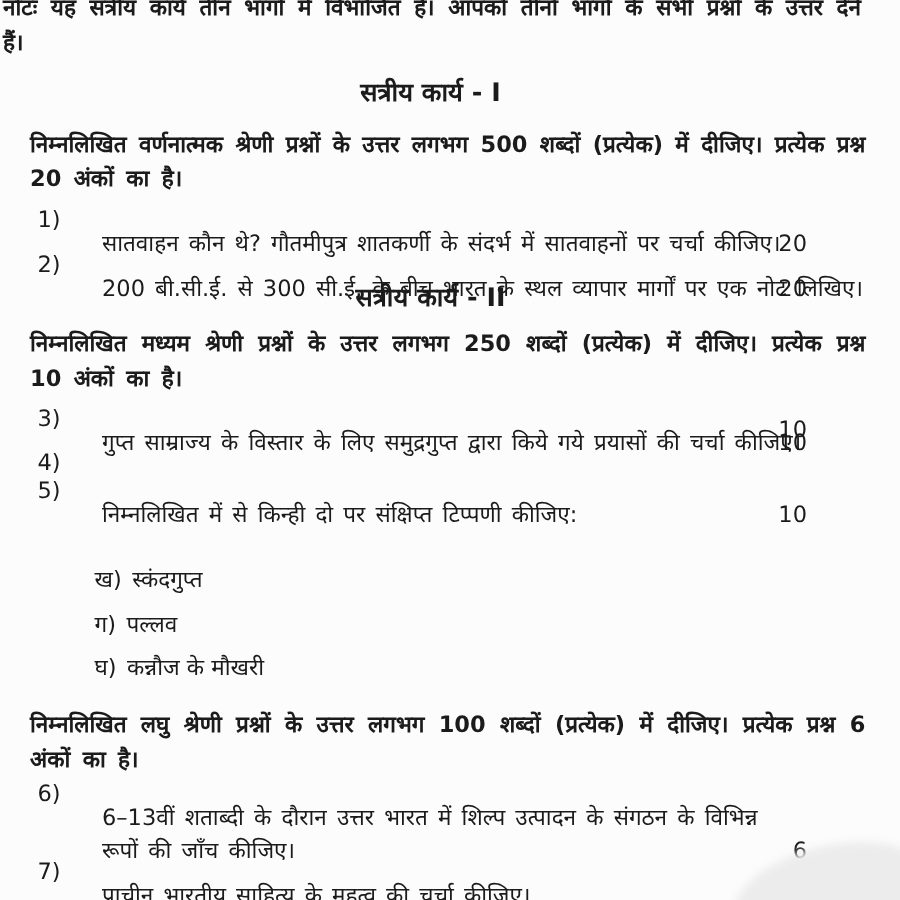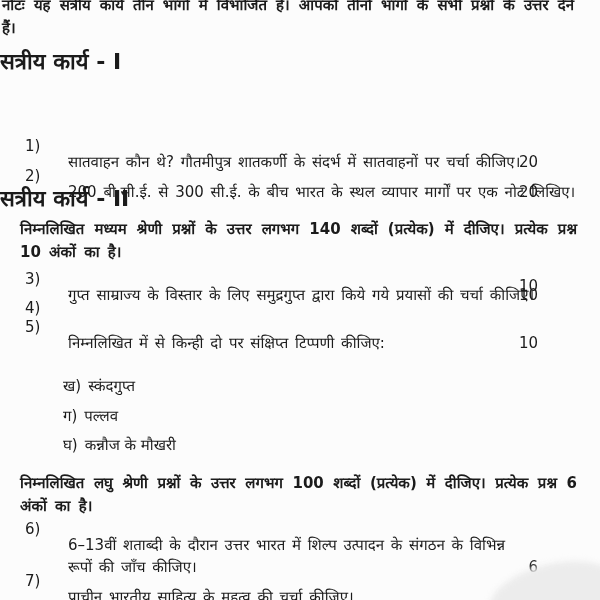--- a/index.html
+++ b/index.html
@@ -26,23 +26,23 @@
     font-size: 15px;
     line-height: 23px;
     text-align: justify;
     word-spacing: 3px;
   }
   .sec-title {
     position: absolute;
     left: 0;
     width: 574px;
     margin: 0;
-    text-align: left;
+    text-align: center;
     font-weight: 700;
-    font-size: 22px;
+    font-size: 17px;
     line-height: 20px;
   }
   .instr {
     position: absolute;
     left: 20px;
     width: 557px;
     margin: 0;
     font-weight: 700;
     font-size: 15px;
     line-height: 23px;
@@ -98,35 +98,36 @@
   }
 </style>
 </head>
 <body>
 
 <div class="page">
 
   <p class="note">नोटः यह सत्रीय कार्य तीन भागों में विभाजित है। आपको तीनों भागों के सभी प्रश्नों के उत्तर देने हैं।</p>
 
   <h2 class="sec-title" style="top:52px">सत्रीय कार्य - I</h2>
+  <p class="instr" style="top:85px">निम्नलिखित वर्णनात्मक श्रेणी प्रश्नों के उत्तर लगभग 500 शब्दों (प्रत्येक) में दीजिए। प्रत्येक प्रश्न 20 अंकों का है।</p>
 
   <div class="q one" style="top:135px">
     <span class="qno">1)</span>
     <div class="qtext">सातवाहन कौन थे? गौतमीपुत्र शातकर्णी के संदर्भ में सातवाहनों पर चर्चा कीजिए।</div>
     <span class="marks">20</span>
   </div>
 
   <div class="q one" style="top:165px">
     <span class="qno">2)</span>
     <div class="qtext">200 बी.सी.ई. से 300 सी.ई. के बीच भारत के स्थल व्यापार मार्गों पर एक नोट लिखिए।</div>
     <span class="marks">20</span>
   </div>
 
   <h2 class="sec-title" style="top:189px">सत्रीय कार्य - II</h2>
-  <p class="instr" style="top:218px">निम्नलिखित मध्यम श्रेणी प्रश्नों के उत्तर लगभग 140 शब्दों (प्रत्येक) में दीजिए। प्रत्येक प्रश्न 10 अंकों का है।</p>
+  <p class="instr" style="top:218px">निम्नलिखित मध्यम श्रेणी प्रश्नों के उत्तर लगभग 250 शब्दों (प्रत्येक) में दीजिए। प्रत्येक प्रश्न 10 अंकों का है।</p>
 
   <div class="q one" style="top:268px">
     <span class="qno">3)</span>
     <div class="qtext">गुप्त साम्राज्य के विस्तार के लिए समुद्रगुप्त द्वारा किये गये प्रयासों की चर्चा कीजिए।</div>
     <span class="marks">10</span>
   </div>
 
   <div class="q one" style="top:297px">
     <span class="qno">4)</span>
     <span class="marks">10</span>

